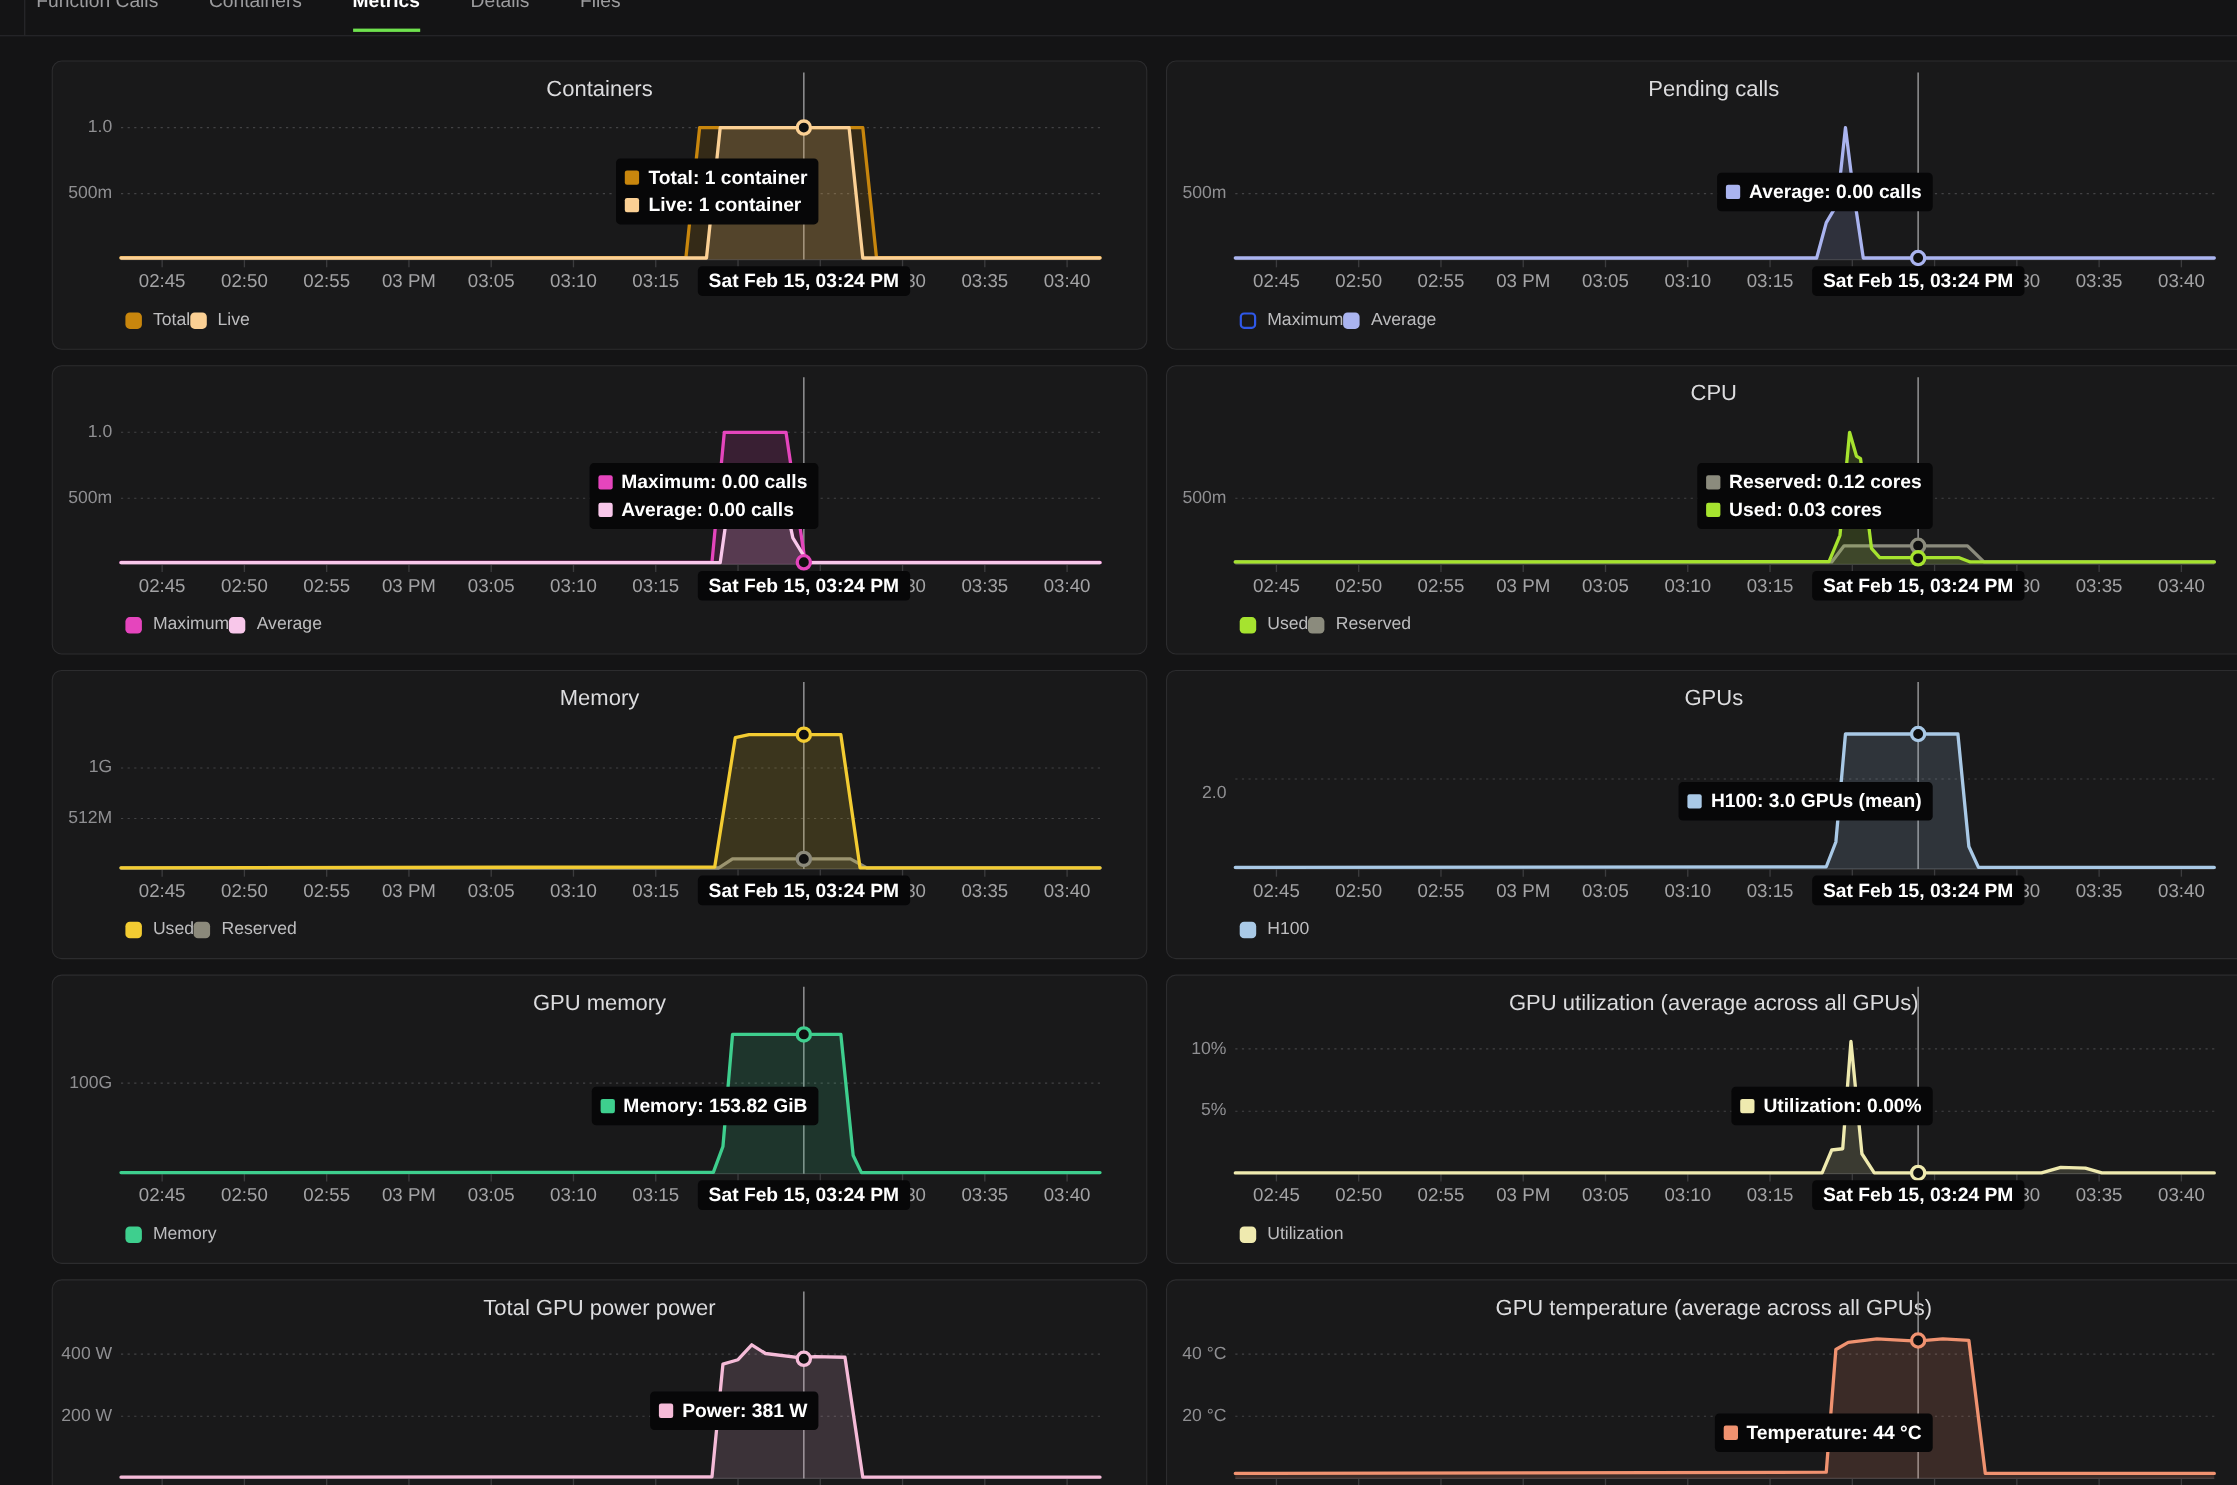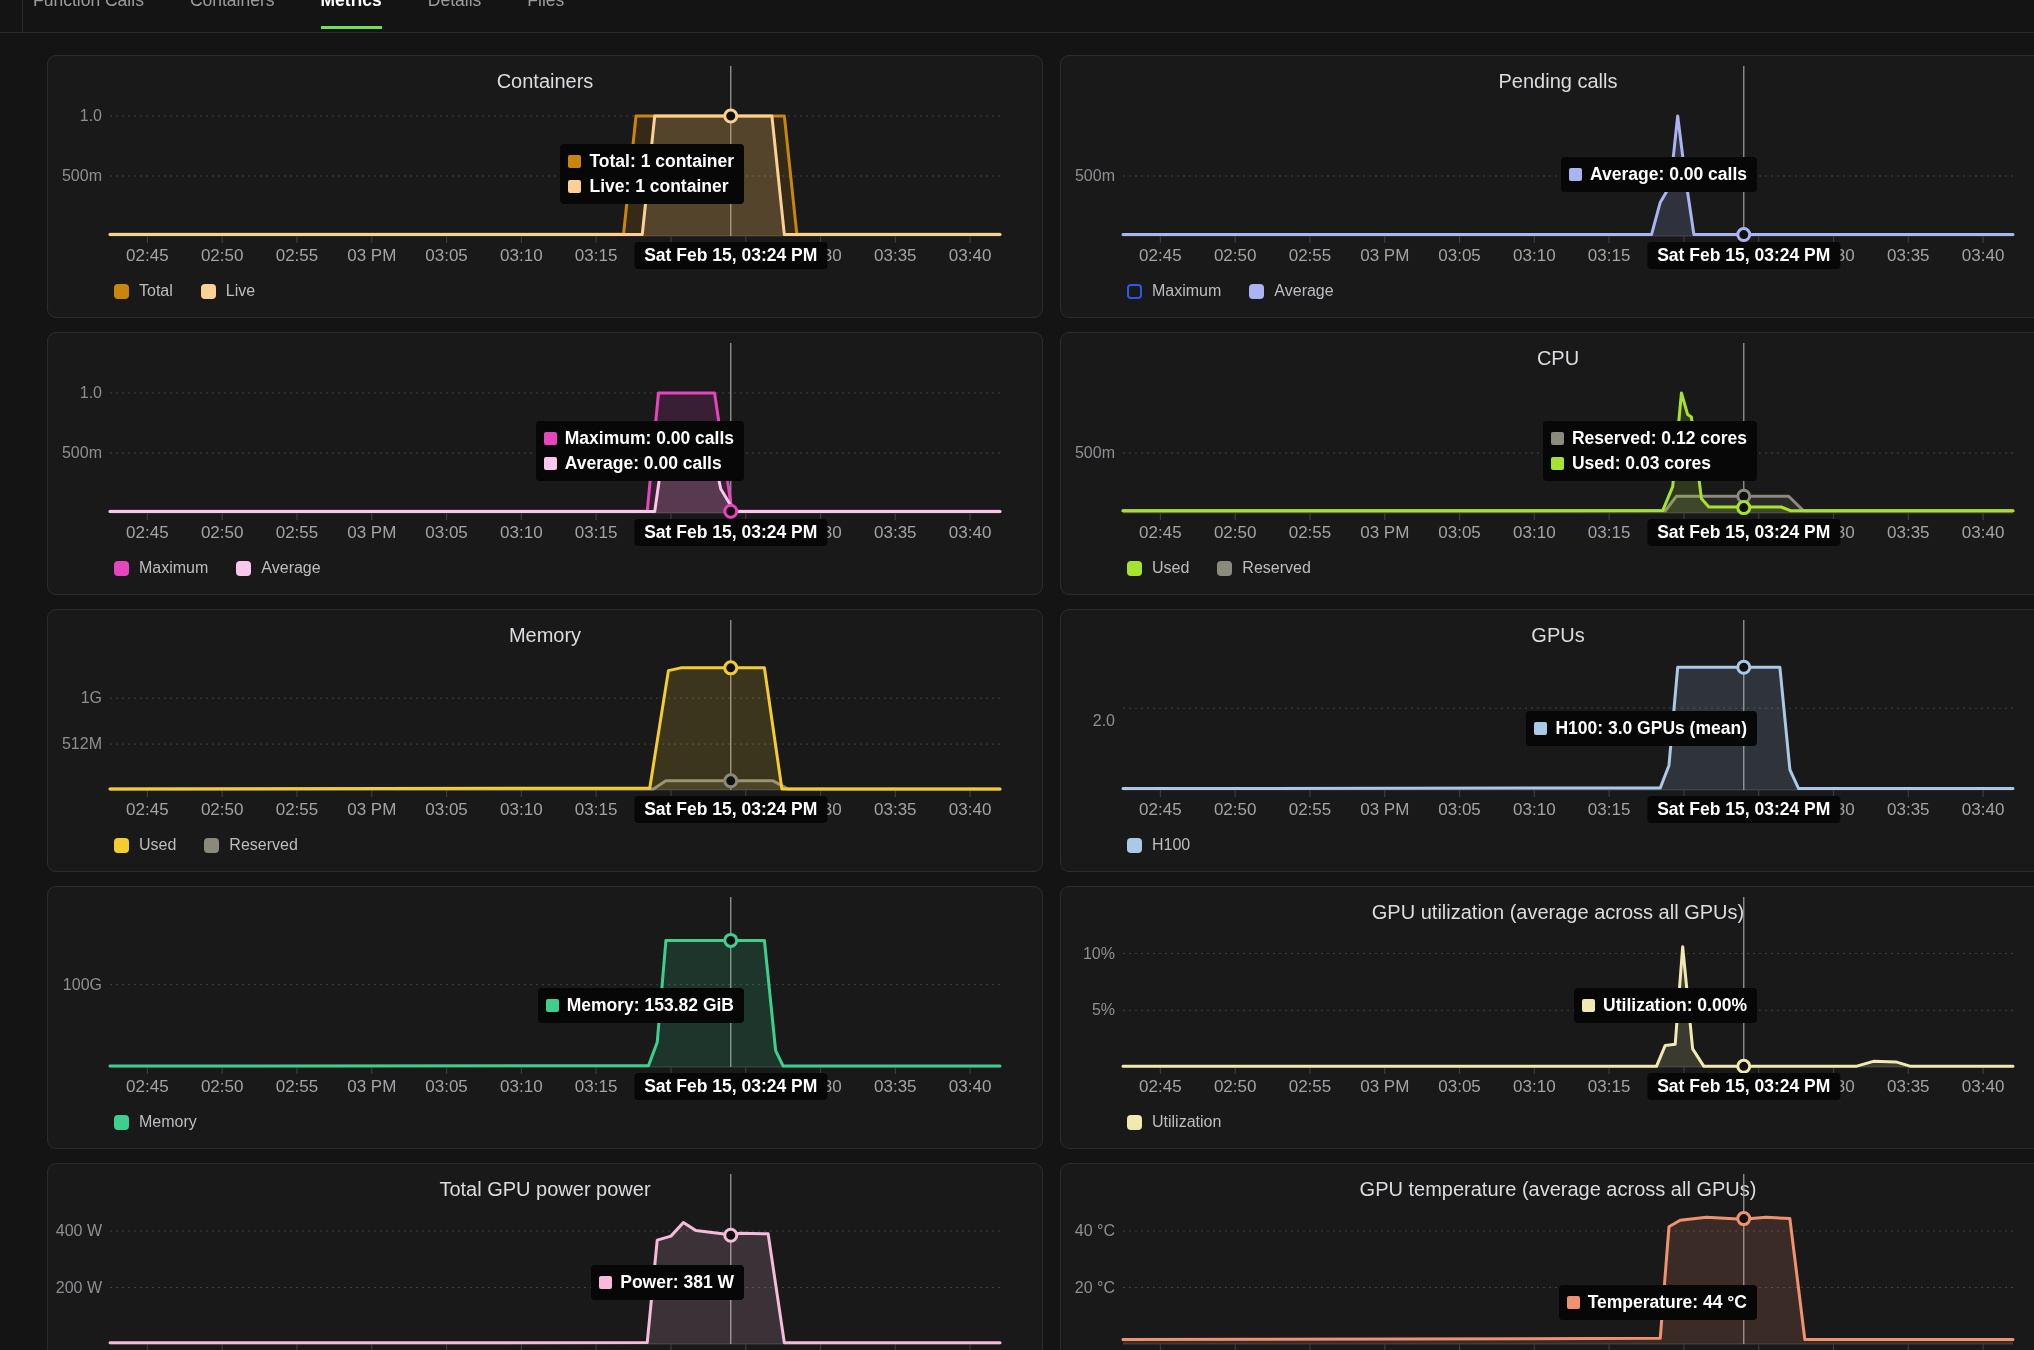--- a/index.html
+++ b/index.html
@@ -23,21 +23,21 @@
   .xticks { position:absolute; left:62px; top:190px; width:890px; height:22px; }
   .xtick { position:absolute; transform:translateX(-50%); font-size:17px; color:#a3a3a5; white-space:nowrap; }
   .tooltip { position:absolute; right:298px; background:#070708; border-radius:4px;
     padding:5px 10px 5px 8px; z-index:5; }
   .tooltip-line { display:flex; align-items:center; gap:8px; height:25px;
     font-size:17.5px; font-weight:700; color:#ffffff; white-space:nowrap; }
   .tooltip-swatch { width:13px; height:13px; border-radius:2px; flex:0 0 13px; }
   .date-tooltip { position:absolute; top:186px; transform:translateX(-50%); background:#070708;
     color:#ffffff; font-size:17.5px; font-weight:700; padding:3px 10px; border-radius:4px;
     white-space:nowrap; z-index:6; }
-  .legend { position:absolute; left:66px; top:226px; display:flex; gap:28px; align-items:center; }
+  .legend { position:absolute; left:66px; top:226px; display:flex; align-items:center; }
   .legend-item { display:flex; align-items:center; gap:10px; cursor:pointer; }
   .legend-swatch { width:15px; height:15px; border-radius:4px; }
   .legend-swatch.outline { background:transparent !important; border:2.5px solid #2f58e8; }
   .legend-label { font-size:16px; color:#bdbdbf; }
 </style>
 </head>
 <body>
 
 <div class="tabbar">
   <div class="vline"></div>
@@ -393,20 +393,21 @@
     <div class="date-tooltip" style="left: 682.756px;">Sat Feb 15, 03:24 PM</div>
     <div class="legend">
         <div class="legend-item">
           <span class="legend-swatch" style="background: rgb(169, 201, 230);"></span>
           <span class="legend-label">H100</span>
         </div>
       </div>
   <div class="ylabel" style="top: 88.1818px; margin-top: 13px;">2.0</div>
     </div>
     <div class="card" style="left: 47px; top: 886px;">
+    <div class="chart-title">GPU memory</div>
     <svg class="plot-svg" viewBox="0 0 890 188" preserveAspectRatio="none">
         <line x1="0" y1="97.6829268292683" x2="890" y2="97.6829268292683" stroke="#434345" stroke-width="1" stroke-dasharray="2 4"></line>
         <line x1="0" y1="180" x2="890" y2="180" stroke="#3c3c3e" stroke-width="1.2"></line>
         <line x1="37.39495798319328" y1="180" x2="37.39495798319328" y2="187" stroke="#3c3c3e" stroke-width="1.2"></line>
         <line x1="112.18487394957982" y1="180" x2="112.18487394957982" y2="187" stroke="#3c3c3e" stroke-width="1.2"></line>
         <line x1="186.9747899159664" y1="180" x2="186.9747899159664" y2="187" stroke="#3c3c3e" stroke-width="1.2"></line>
         <line x1="261.7647058823529" y1="180" x2="261.7647058823529" y2="187" stroke="#3c3c3e" stroke-width="1.2"></line>
         <line x1="336.5546218487395" y1="180" x2="336.5546218487395" y2="187" stroke="#3c3c3e" stroke-width="1.2"></line>
         <line x1="411.34453781512605" y1="180" x2="411.34453781512605" y2="187" stroke="#3c3c3e" stroke-width="1.2"></line>
         <line x1="486.13445378151255" y1="180" x2="486.13445378151255" y2="187" stroke="#3c3c3e" stroke-width="1.2"></line>

